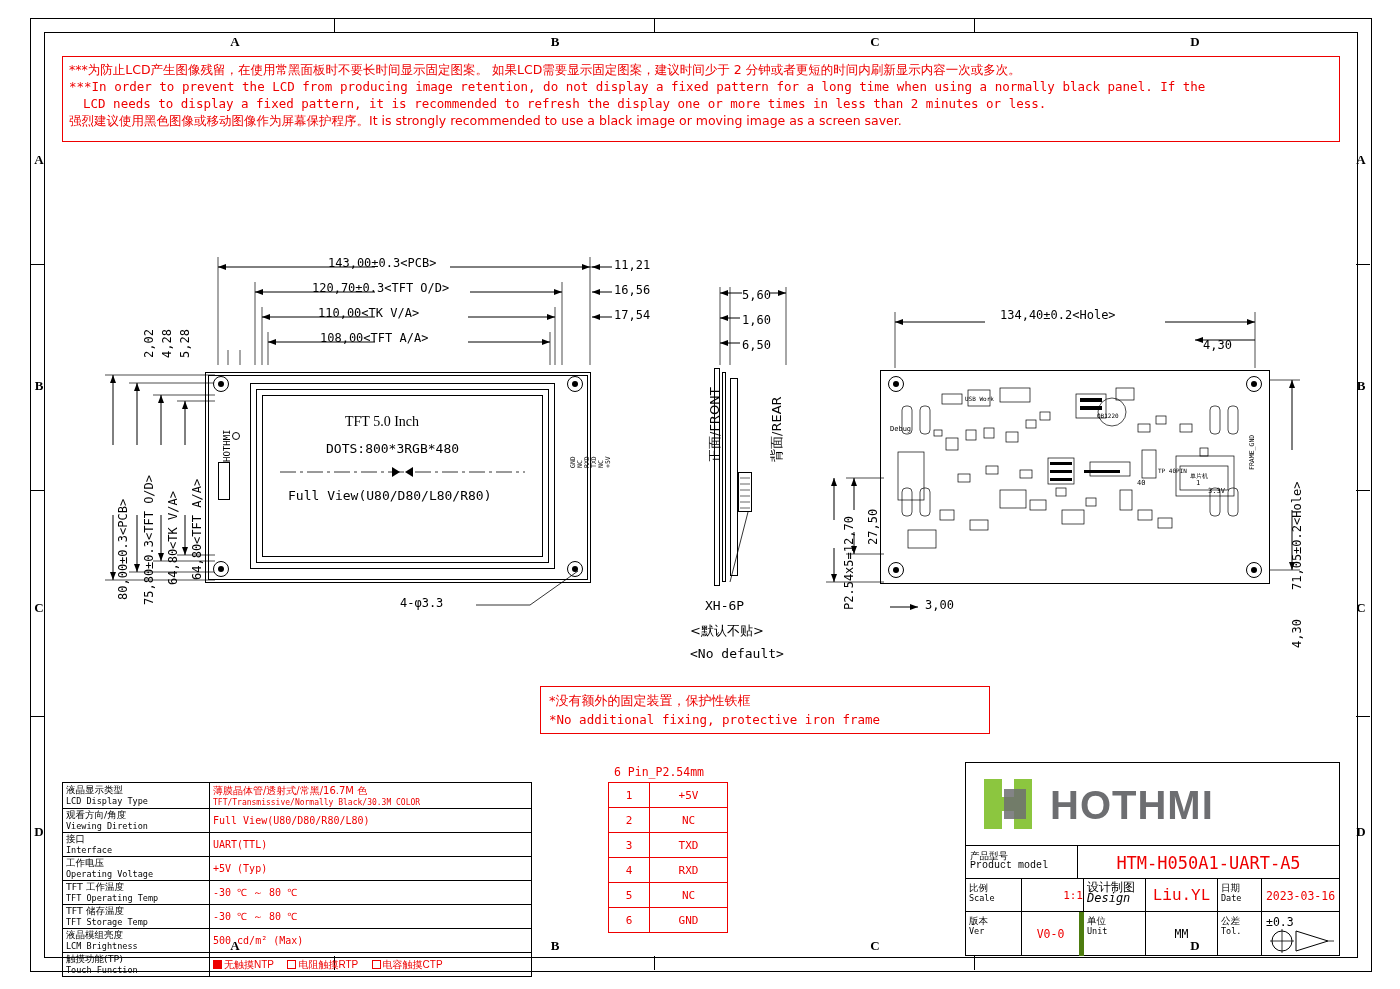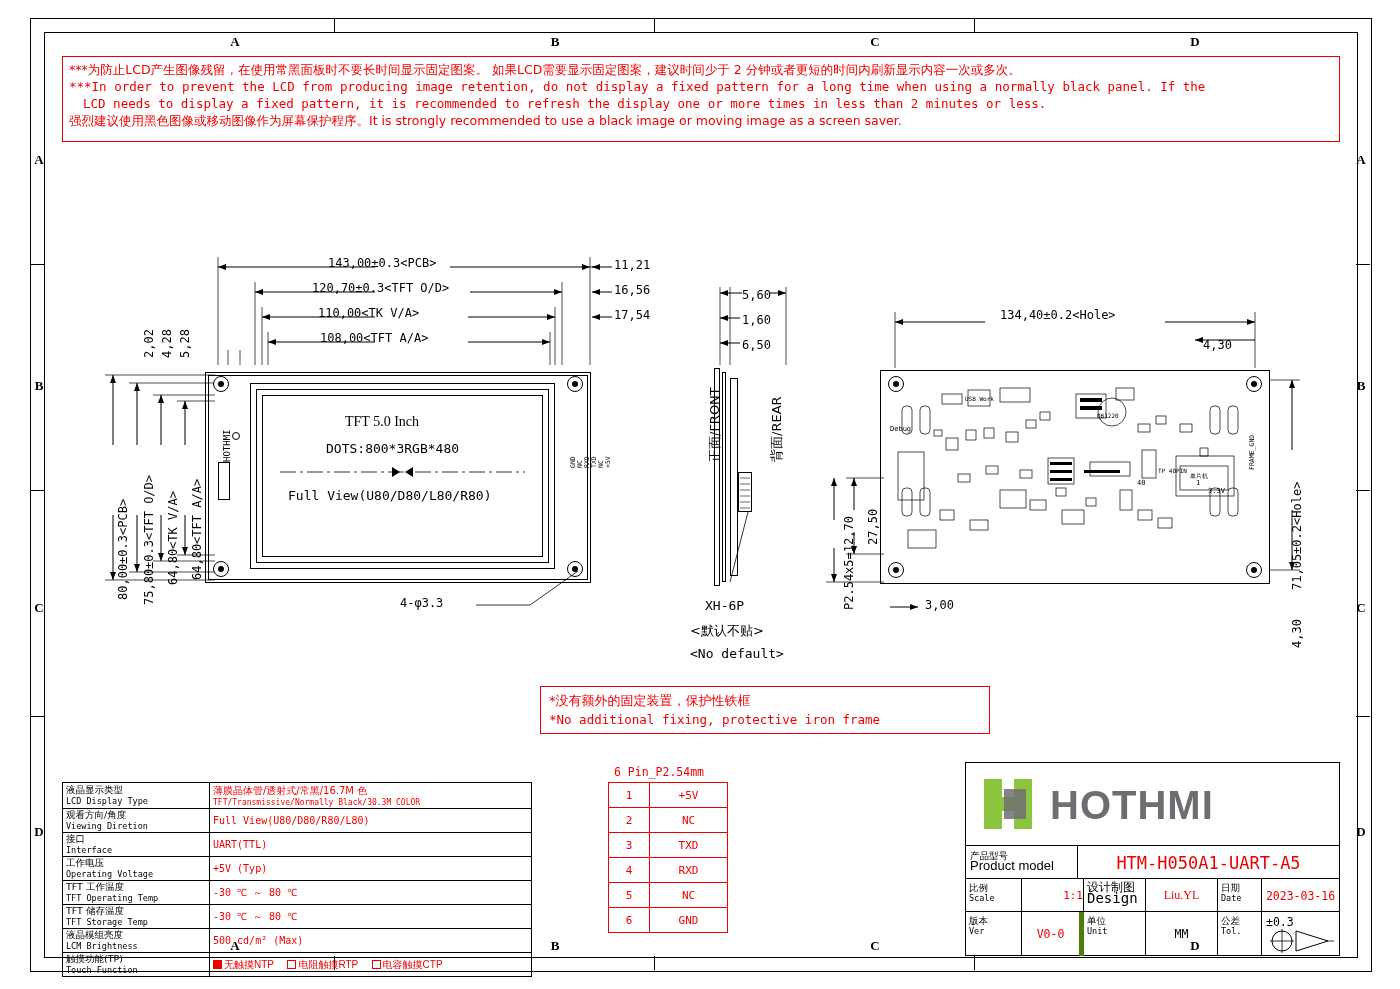--- a/index.html
+++ b/index.html
@@ -488,41 +488,41 @@
       <svg style="position:absolute;left:14px;top:10px;" width="62" height="62" viewBox="0 0 62 62">
         <path d="M4 6 L22 6 L22 24 L34 24 L34 6 L52 6 L52 56 L34 56 L34 38 L22 38 L22 56 L4 56 Z" fill="#8cc63f"></path>
         <path d="M24 16 L46 16 L46 46 L24 46 Z" fill="#6d6e71" opacity="0.85"></path>
       </svg>
       <div class="logo-text" style="left:84px;top:20px;font-size:40px;color:#6d6e71;">HOTHMI</div>
     </div>
 
     <div style="position:absolute;left:0;top:82px;width:373px;height:34px;border-top:1px solid #000;box-sizing:border-box;">
       <div style="position:absolute;left:0;top:0;width:112px;height:33px;border-right:1px solid #000;box-sizing:border-box;padding:4px 4px;">
         <div style="font-size:9.5px;line-height:11px;font-family:'DejaVu Sans',sans-serif;">产品型号</div>
-        <div style="font-size:13px;line-height:10px;font-family:Liberation Sans, sans-serif;">Product model</div>
+        <div style="font-size:10px;line-height:10px;font-family:Liberation Mono, monospace;">Product model</div>
       </div>
       <div style="position:absolute;left:112px;top:0;width:261px;height:33px;display:flex;align-items:center;justify-content:center;">
         <span style="color:#e00;font-size:17px;font-family:'DejaVu Sans Mono',monospace;">HTM-H050A1-UART-A5</span>
       </div>
     </div>
 
     <div style="position:absolute;left:0;top:115px;width:373px;height:34px;border-top:1px solid #000;box-sizing:border-box;">
       <div style="position:absolute;left:0;top:0;width:56px;height:33px;border-right:1px solid #000;box-sizing:border-box;padding:3px 3px;">
         <div style="font-size:9.5px;line-height:11px;font-family:'DejaVu Sans',sans-serif;">比例</div>
         <div style="font-size:8.5px;line-height:10px;font-family:'DejaVu Sans Mono',monospace;">Scale</div>
       </div>
       <div style="position:absolute;left:56px;top:0;width:62px;height:33px;border-right:1px solid #000;box-sizing:border-box;display:flex;align-items:center;justify-content:flex-end;">
         <span style="color:#e00;font-size:11px;font-family:'DejaVu Sans Mono',monospace;">1:1</span>
       </div>
       <div style="position:absolute;left:118px;top:0;width:62px;height:33px;border-right:1px solid #000;box-sizing:border-box;padding:3px 3px;">
         <div style="font-size:12px;line-height:11px;font-family:Liberation Sans, sans-serif;">设计制图</div>
-        <div style="font-size:14px;line-height:10px;font-family:'DejaVu Sans Mono',monospace;">Design</div>
+        <div style="font-size:12px;line-height:10px;font-family:'DejaVu Sans Mono',monospace;font-style:italic;">Design</div>
       </div>
       <div style="position:absolute;left:180px;top:0;width:72px;height:33px;border-right:1px solid #000;box-sizing:border-box;display:flex;align-items:center;justify-content:center;">
-        <span style="color:#e00;font-size:12px;font-family:Liberation Serif, serif;">Liu.YL</span>
+        <span style="color:#e00;font-size:16px;font-family:Liberation Mono, monospace;">Liu.YL</span>
       </div>
       <div style="position:absolute;left:252px;top:0;width:44px;height:33px;border-right:1px solid #000;box-sizing:border-box;padding:3px 3px;">
         <div style="font-size:9.5px;line-height:11px;font-family:'DejaVu Sans',sans-serif;">日期</div>
         <div style="font-size:8.5px;line-height:10px;font-family:'DejaVu Sans Mono',monospace;">Date</div>
       </div>
       <div style="position:absolute;left:296px;top:0;width:77px;height:33px;display:flex;align-items:center;justify-content:center;">
         <span style="color:#e00;font-size:11.5px;font-family:'DejaVu Sans Mono',monospace;">2023-03-16</span>
       </div>
     </div>
 

